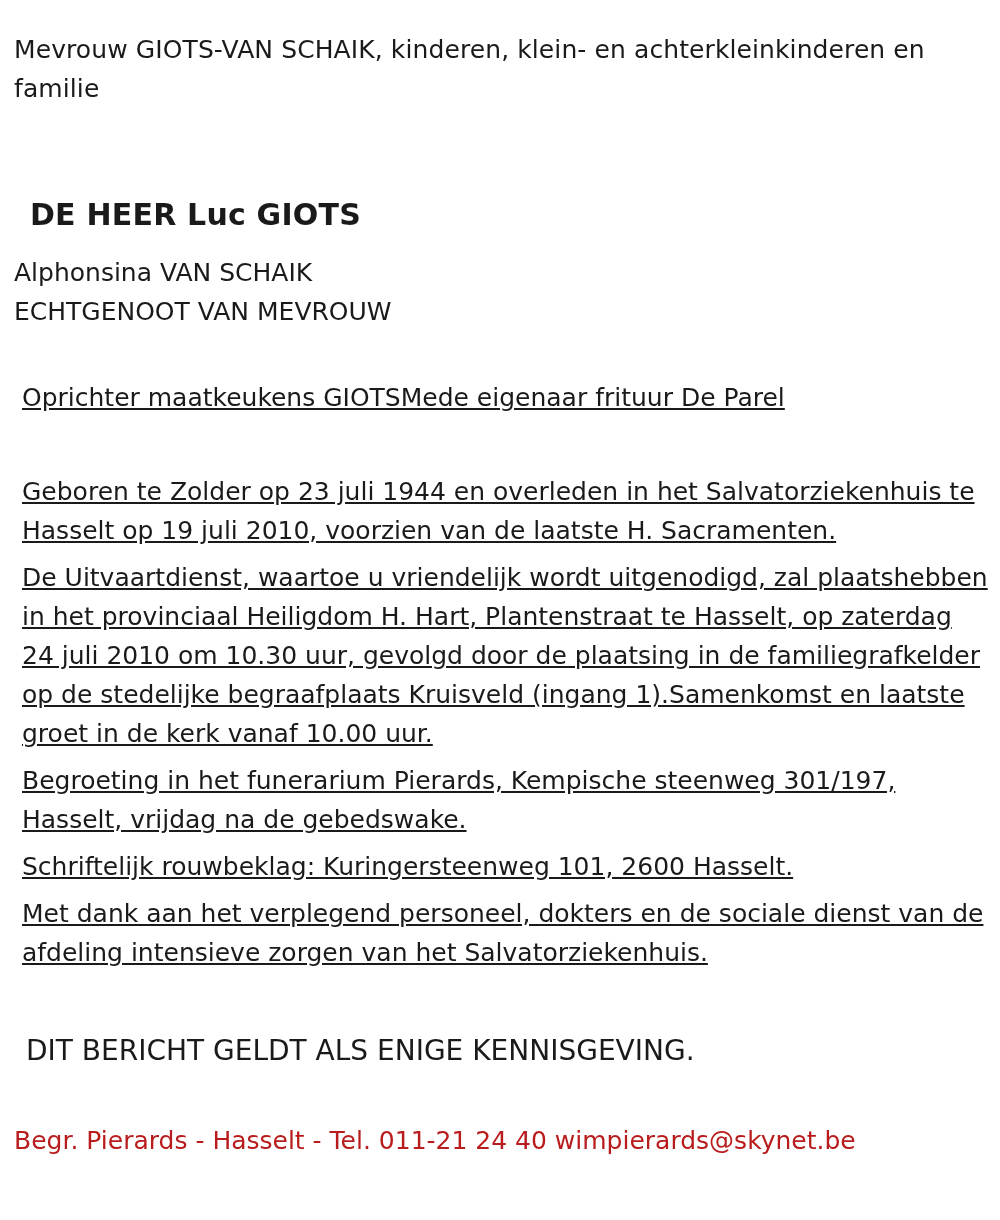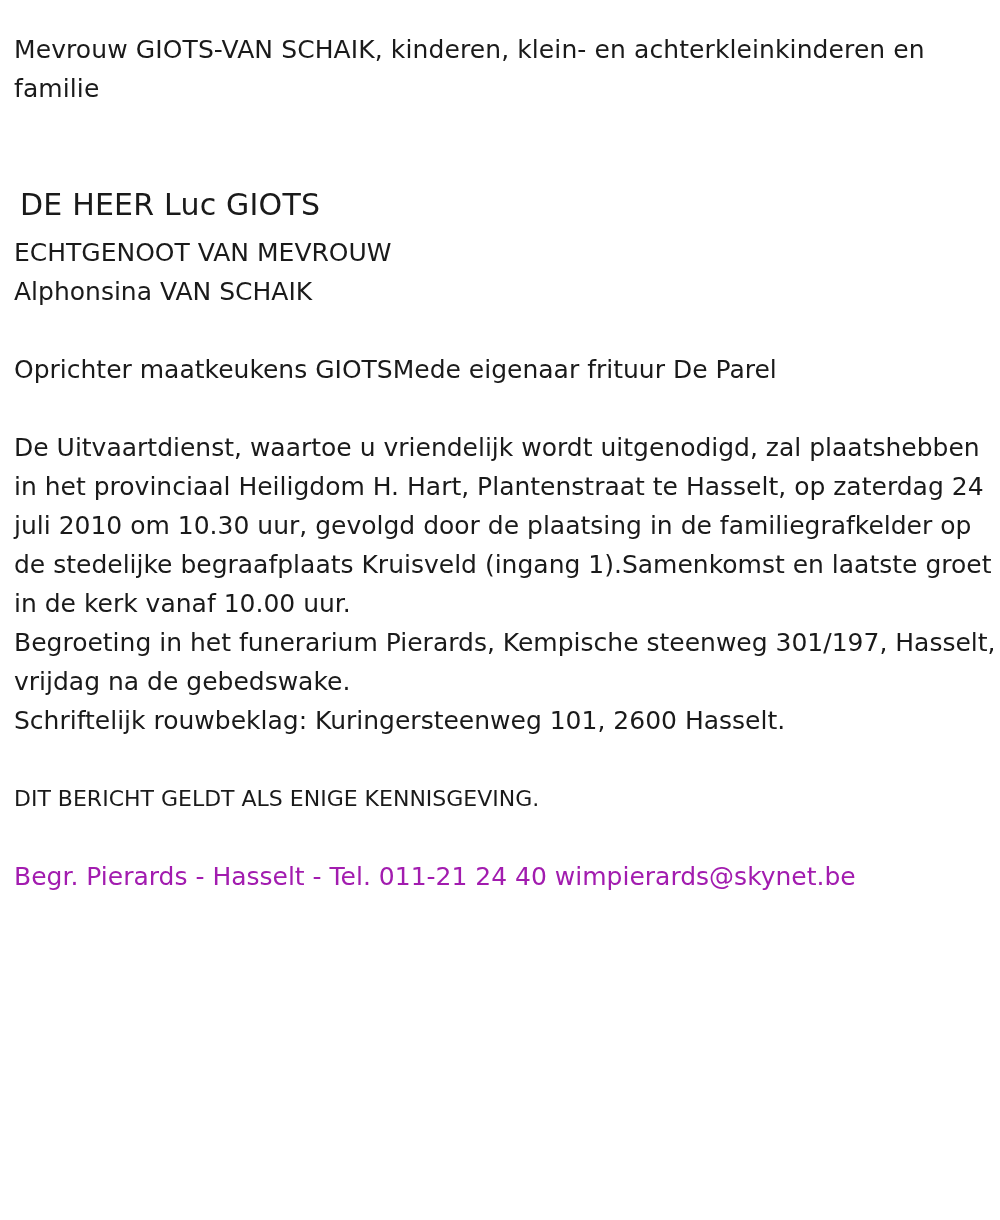--- a/index.html
+++ b/index.html
@@ -25,72 +25,75 @@
     line-height: 39px;
     letter-spacing: 0.1px;
     margin: 0;
     font-weight: 400;
   }
   .spacer-lg { height: 39px; }
   .spacer-md { height: 30px; }
   .name-heading {
     font-size: 30px;
     line-height: 44px;
-    font-weight: 400;
-    margin: 6px;
+    font-weight: 700;
+    margin: 16px;
     letter-spacing: 0.2px;
   }
   .subline {
     font-size: 25px;
     line-height: 39px;
     margin: 0;
   }
   .block {
     font-size: 25px;
     line-height: 39px;
-    margin: 0;
+    margin: 8px;
+    text-decoration: underline;
   }
   .notice {
-    font-size: 22px;
+    font-size: 28px;
     line-height: 39px;
-    margin: 0;
+    margin: 12px;
   }
   .footer {
     font-size: 25px;
     line-height: 39px;
-    color: #a21caf;
+    color: #b91c1c;
     margin: 0;
   }
 </style>
 </head>
 <body>
 
 <div class="page">
 
   <p class="para">Mevrouw GIOTS-VAN SCHAIK, kinderen, klein- en achterkleinkinderen en familie</p>
 
   <div class="spacer-lg"></div>
 
 
   <div class="spacer-md"></div>
 
   <h1 class="name-heading">DE HEER Luc GIOTS</h1>
 
+  <p class="subline">Alphonsina VAN SCHAIK</p>
   <p class="subline">ECHTGENOOT VAN MEVROUW</p>
-  <p class="subline">Alphonsina VAN SCHAIK</p>
 
   <div class="spacer-lg"></div>
 
   <p class="block">Oprichter maatkeukens GIOTSMede eigenaar frituur De Parel</p>
 
   <div class="spacer-lg"></div>
 
+  <p class="block">Geboren te Zolder op 23 juli 1944 en overleden in het Salvatorziekenhuis te Hasselt op 19 juli 2010, voorzien van de laatste H. Sacramenten.</p>
   <p class="block">De Uitvaartdienst, waartoe u vriendelijk wordt uitgenodigd, zal plaatshebben in het provinciaal Heiligdom H. Hart, Plantenstraat te Hasselt, op zaterdag 24 juli 2010 om 10.30 uur, gevolgd door de plaatsing in de familiegrafkelder op de stedelijke begraafplaats Kruisveld (ingang 1).Samenkomst en laatste groet in de kerk vanaf 10.00 uur.</p>
   <p class="block">Begroeting in het funerarium Pierards, Kempische steenweg 301/197, Hasselt, vrijdag na de gebedswake.</p>
   <p class="block">Schriftelijk rouwbeklag: Kuringersteenweg 101, 2600 Hasselt.</p>
+  <p class="block">Met dank aan het verplegend personeel, dokters en de sociale dienst van de afdeling intensieve zorgen van het Salvatorziekenhuis.</p>
 
   <div class="spacer-lg"></div>
 
   <p class="notice">DIT BERICHT GELDT ALS ENIGE KENNISGEVING.</p>
 
   <div class="spacer-lg"></div>
 
   <p class="footer">Begr. Pierards - Hasselt - Tel. 011-21 24 40 wimpierards@skynet.be</p>
 
 </div>

